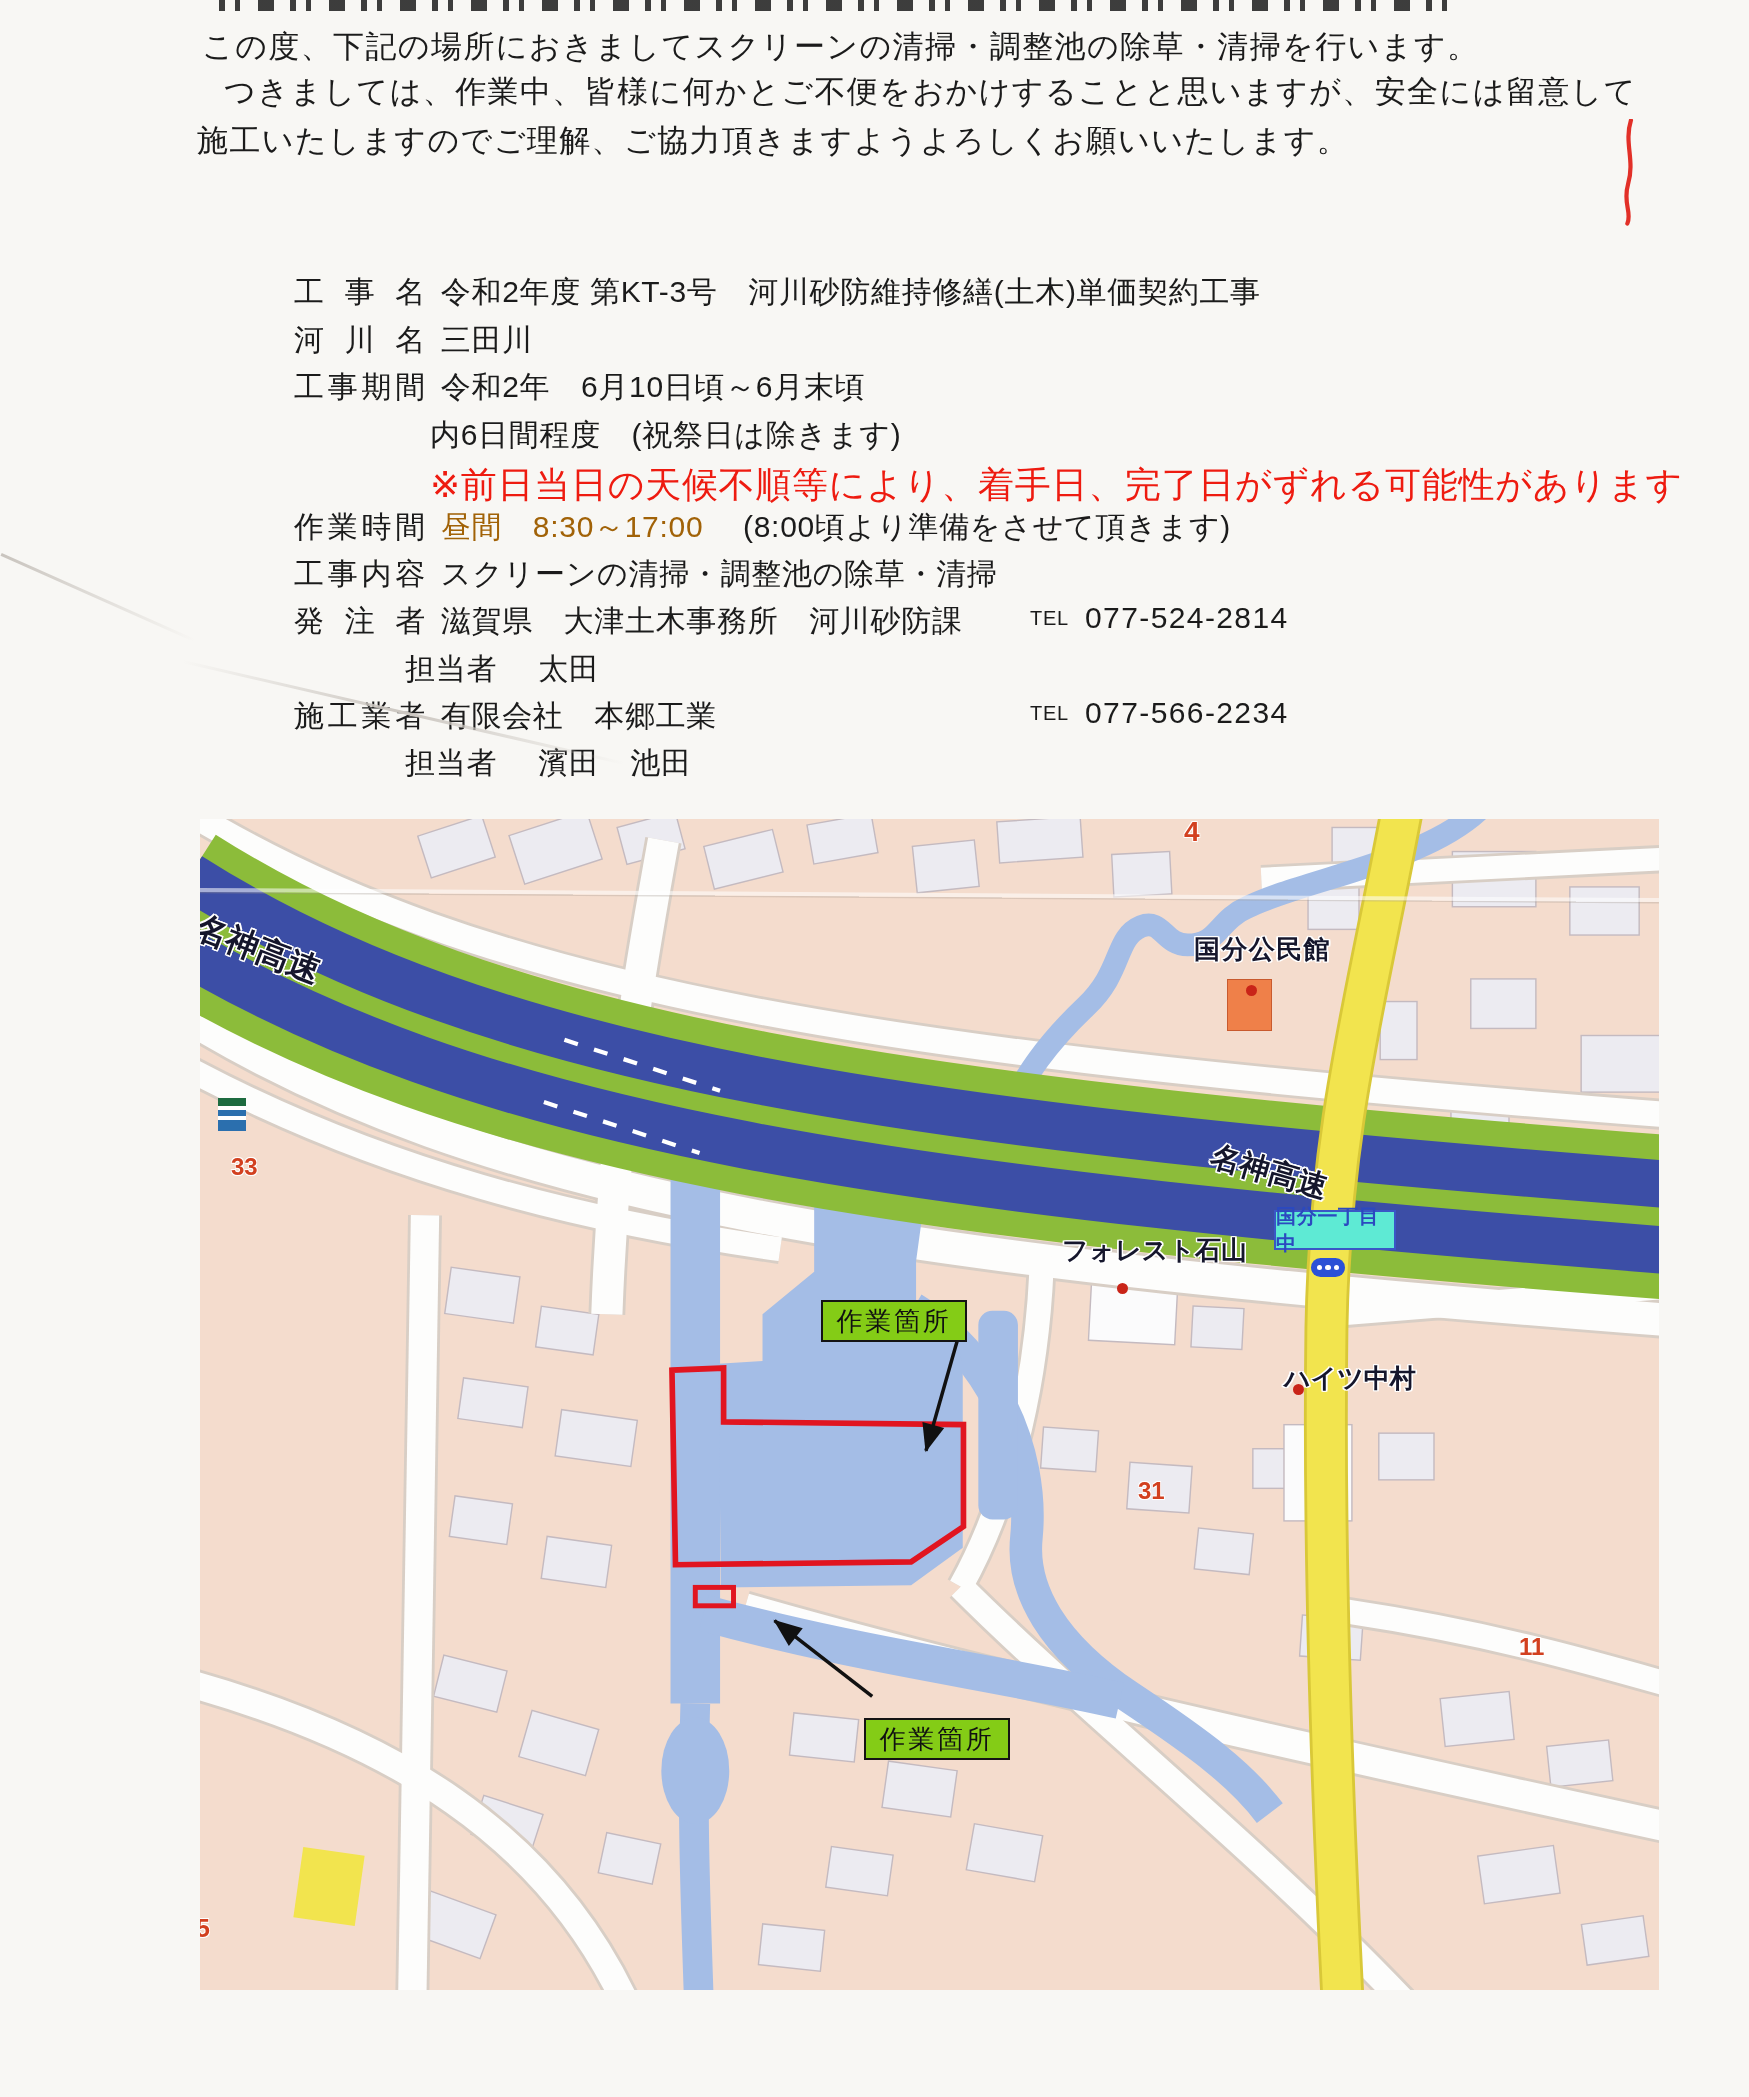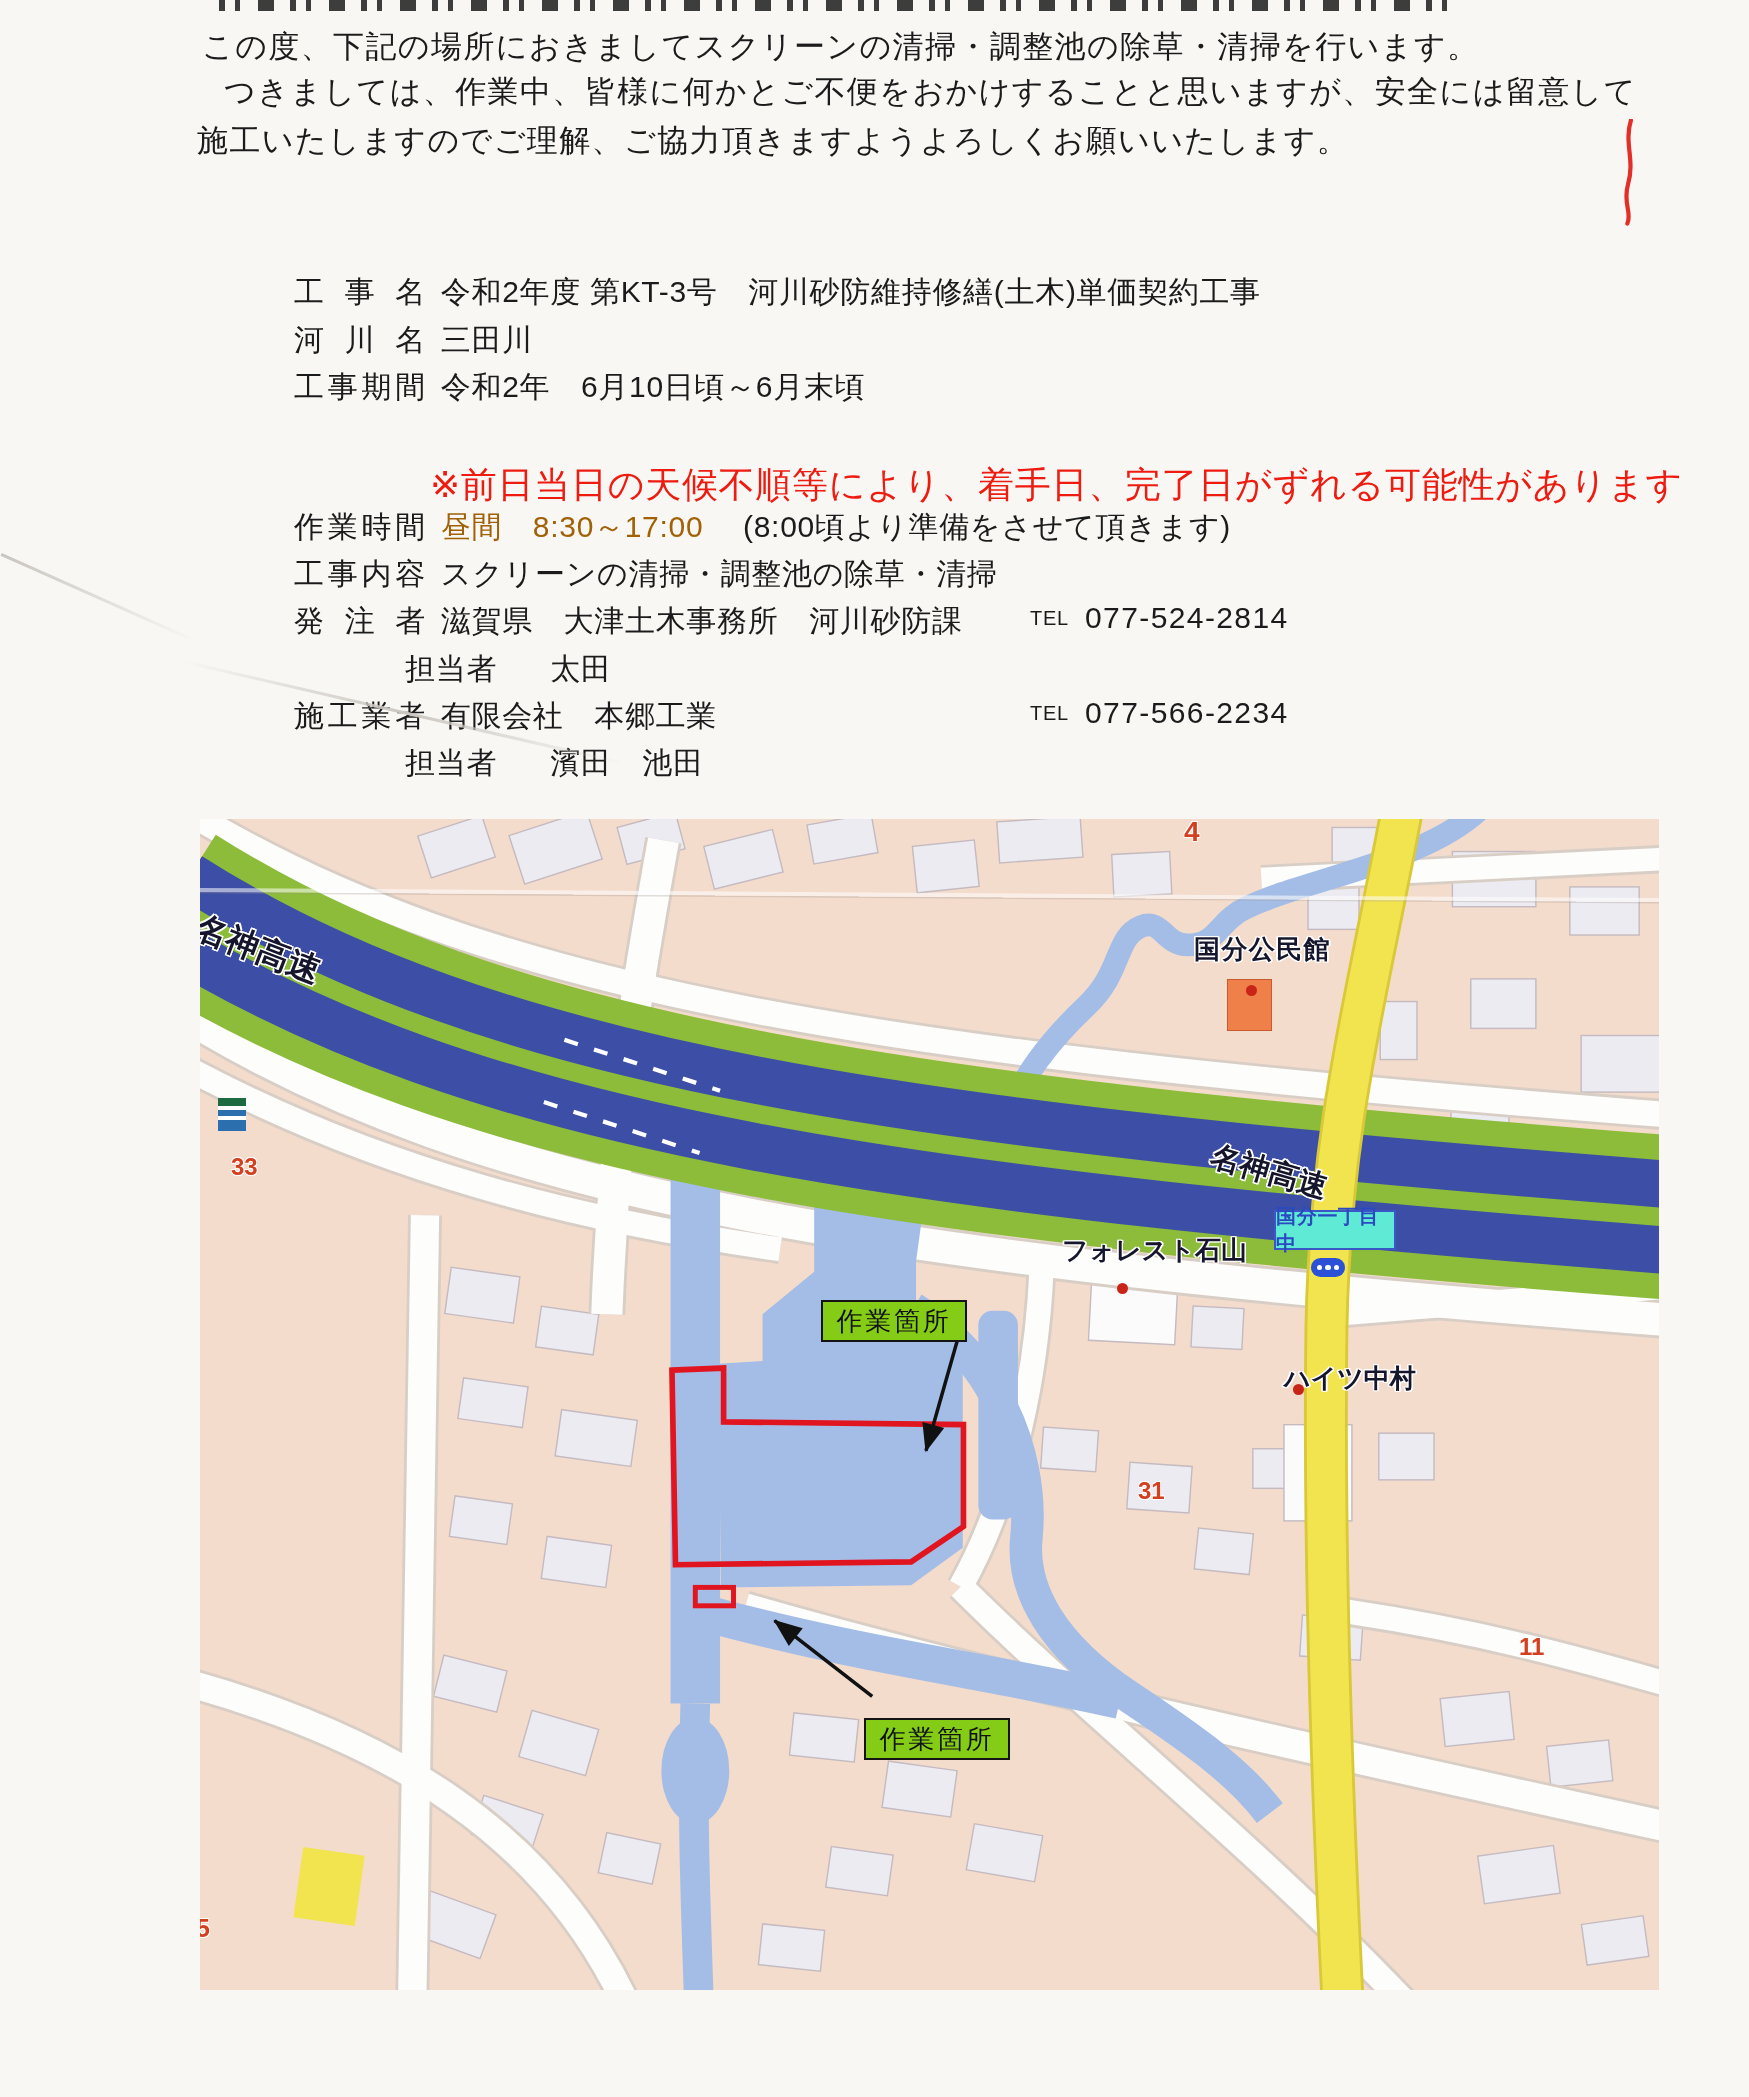--- a/index.html
+++ b/index.html
@@ -14,21 +14,21 @@
   .l3{left:197px;top:120px;}
   .drow{position:absolute;left:294px;font-size:30px;white-space:nowrap;letter-spacing:0.7px;}
   .dlabel{display:inline-block;width:132px;text-align:justify;text-align-last:justify;}
   .dvalue{margin-left:5.7px;}
   .ind{left:430px;}
   .rednote{color:#ee1b10;font-size:36px;}
   .bluetime{color:#a16207;}
   .telpos{position:absolute;left:736px;top:5.7px;font-size:20px;letter-spacing:0.7px;}
   .phonepos{position:absolute;left:791px;top:0;font-size:30px;letter-spacing:1.4px;}
   .contact{left:405px;}
-  .contact .cval{margin-left:44px;}
+  .contact .cval{margin-left:32px;}
   
   .crease1{position:absolute;left:177px;top:711px;width:453px;height:2.8px;transform:rotate(13deg);
     background:linear-gradient(90deg,transparent,#ccc7c1,transparent);}
   .crease2{position:absolute;left:-8.5px;top:596px;width:212px;height:2.8px;transform:rotate(24deg);
     background:linear-gradient(90deg,#c9c4be,transparent);}
   .crease3{position:absolute;left:200px;top:893px;width:1459px;height:3.5px;transform:rotate(.4deg);
     background:rgba(255,255,255,.55);box-shadow:0 1.4px 0 rgba(160,150,140,.30);}
   .scribble{position:absolute;left:1621px;top:119px;}
   
   .map{position:absolute;left:200px;top:819px;width:1459px;height:1171px;background:#f4dccd;overflow:hidden;}
@@ -82,20 +82,21 @@
   <div class="drow" style="top:320px">
     <span class="dlabel">河川名</span>
     <span class="dvalue">三田川</span>
   </div>
 
   <div class="drow" style="top:367px">
     <span class="dlabel">工事期間</span>
     <span class="dvalue">令和2年　6月10日頃～6月末頃</span>
   </div>
 
+  <div class="drow ind" style="top:415px">内6日間程度　(祝祭日は除きます)</div>
 
   <div class="drow ind rednote" style="top:461px">※前日当日の天候不順等により、着手日、完了日がずれる可能性があります</div>
 
   <div class="drow" style="top:507px">
     <span class="dlabel">作業時間</span>
     <span class="dvalue bluetime">昼間　8:30～17:00</span>
     <span>　(8:00頃より準備をさせて頂きます)</span>
   </div>
 
   <div class="drow" style="top:554px">

